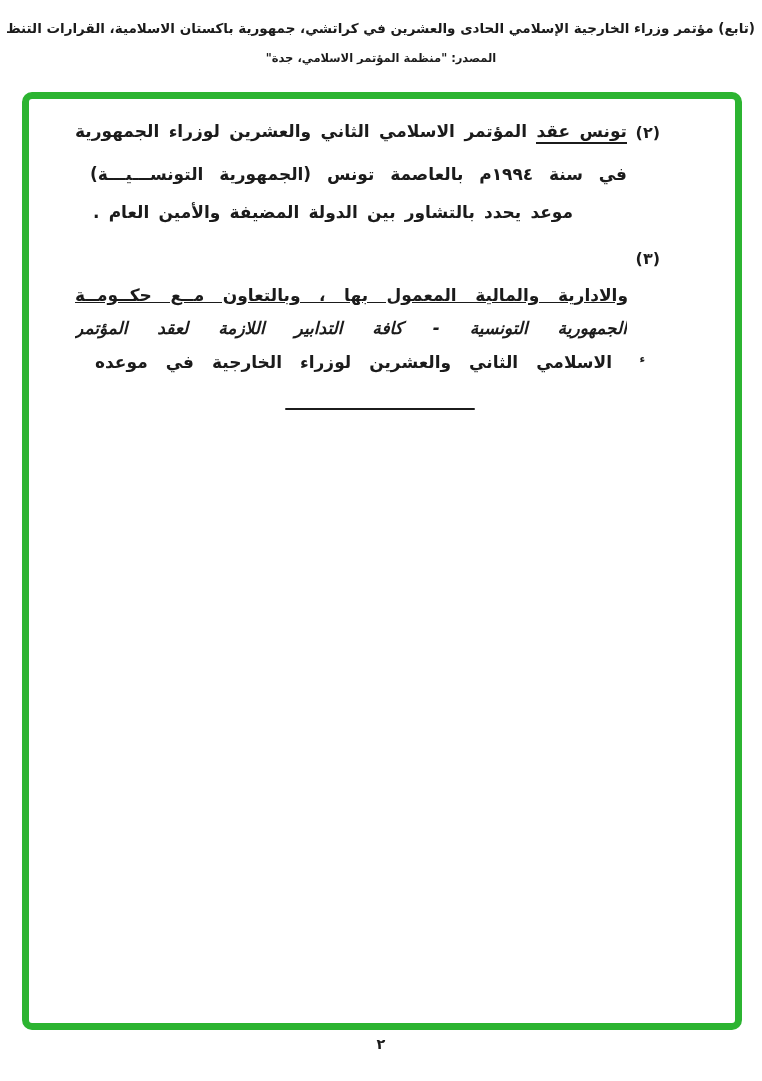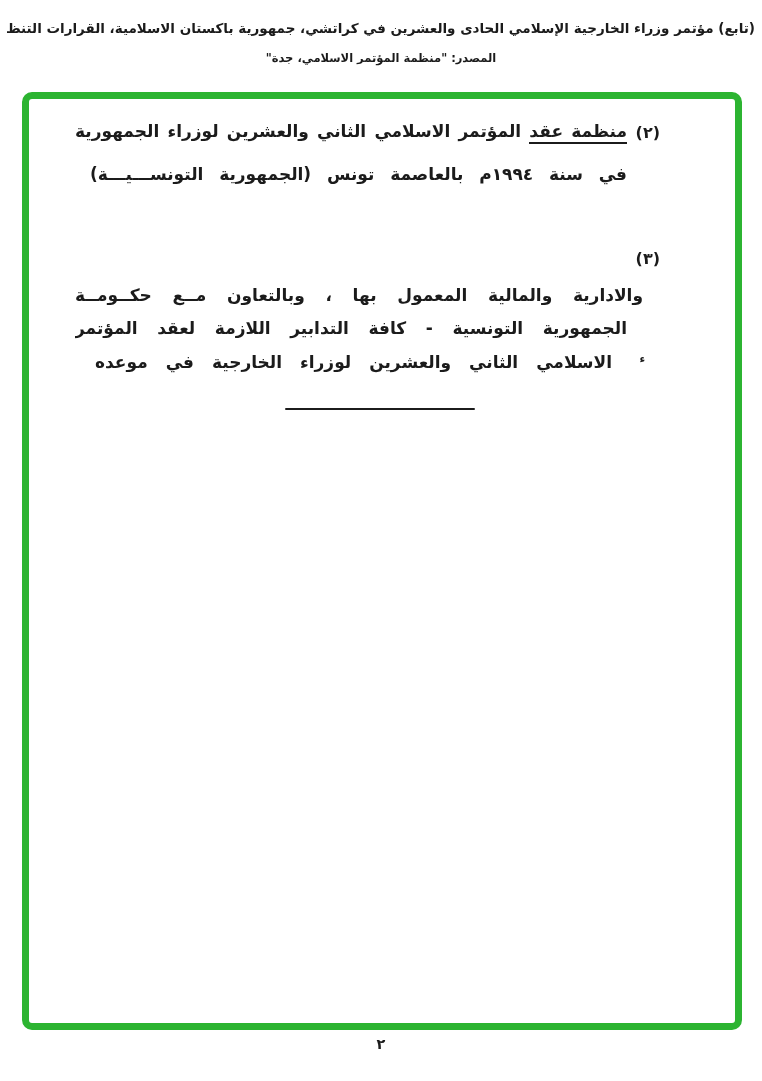--- a/index.html
+++ b/index.html
@@ -68,43 +68,44 @@
     text-align:center;
     font-size:14.5px;font-weight:700;
   }
   
   #p1-num {top:21px;  right:75px;}
   #p1-l1  {top:19px;  right:108px; left:46px;}
   #p1-l2  {top:62px;  right:108px; left:61px;}
   #p1-l3  {top:100px; right:162px; left:64px;}
   #p2-num {top:147px; right:75px;}
   #p2-l1  {top:145px; right:108px; left:46px;}
-  #p2-l2  {top:183px; right:92px; left:46px;}
-  #p2-l3  {top:216px; right:108px; left:46px;}
+  #p2-l2  {top:183px; right:107px; left:46px;text-decoration:underline;}
+  #p2-l3  {top:216px; right:108px; left:46px;font-style:italic;}
   #p2-l4  {top:250px; right:123px; left:66px;}
   #p2-stray{top:253px; right:90px;}
   #rule   {top:309px; left:256px; width:190px;}
 </style>
 </head>
 <body>
 
 <div class="page">
 
   <div class="hdr1">(تابع) مؤتمر وزراء الخارجية الإسلامي الحادي والعشرين في كراتشي، جمهورية باكستان الاسلامية، القرارات التنظيمية، القرار الرقم٢١/١١-أت</div>
 
   <div class="hdr2">المصدر: "منظمة المؤتمر الاسلامي، جدة"</div>
 
   <div class="frame">
 
     <div class="pnum" id="p1-num">(٢)</div>
 
-    <div class="bline" id="p1-l1"><span class="lead">منظمة عقد</span> <span>المؤتمر الاسلامي الثاني والعشرين لوزراء الجمهورية</span></div>
+    <div class="bline" id="p1-l1"><span class="lead">تونس عقد</span> <span>المؤتمر الاسلامي الثاني والعشرين لوزراء الجمهورية</span></div>
 
     <div class="bline" id="p1-l2">في سنة ١٩٩٤م بالعاصمة تونس (الجمهورية التونســـيـــة) فــي</div>
 
+    <div class="bline" id="p1-l3">موعد يحدد بالتشاور بين الدولة المضيفة والأمين العام .</div>
 
     <div class="pnum" id="p2-num">(٣)</div>
 
 
     <div class="bline" id="p2-l2">والادارية والمالية المعمول بها ، وبالتعاون مــع حكــومــة</div>
 
     <div class="bline" id="p2-l3">الجمهورية التونسية - كافة التدابير اللازمة لعقد المؤتمر</div>
 
     <div class="stray" id="p2-stray">ء</div>
 

